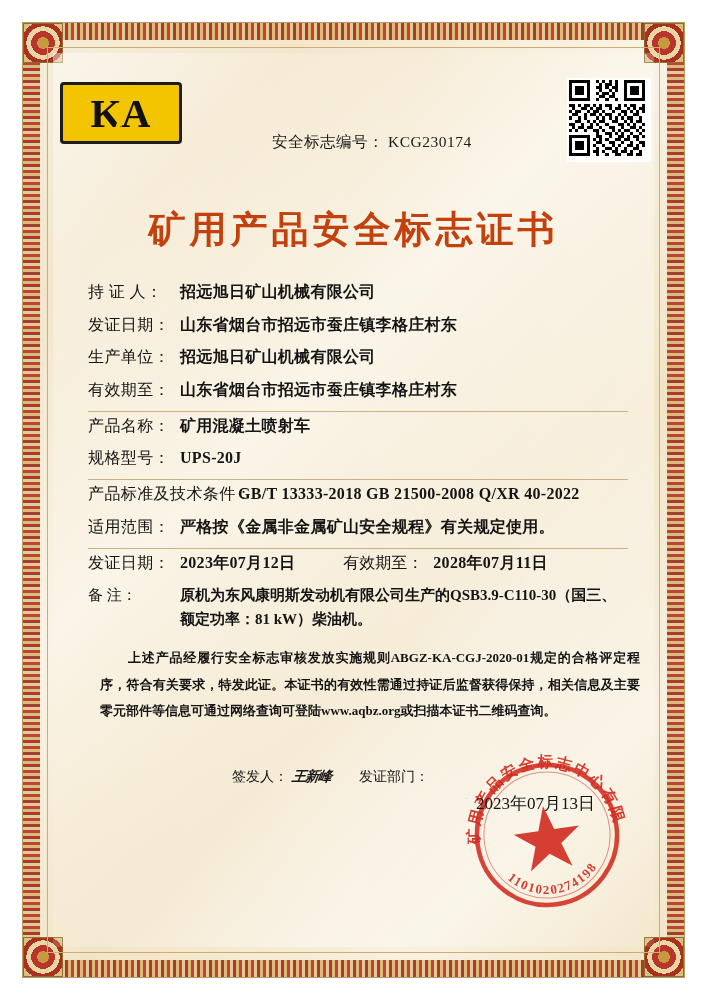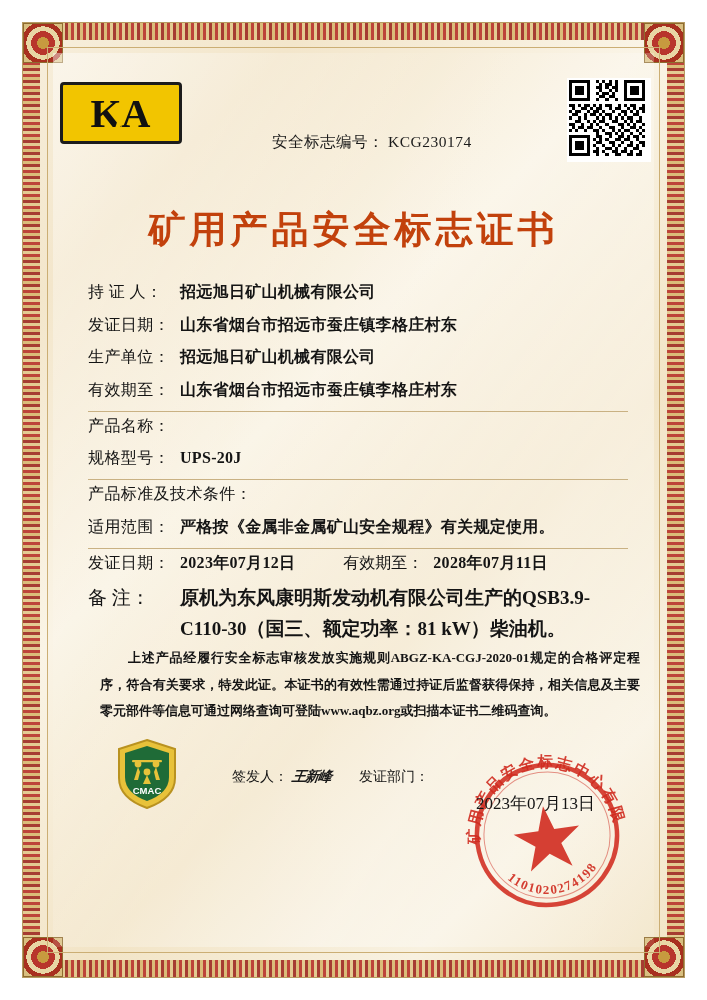--- a/index.html
+++ b/index.html
@@ -197,21 +197,21 @@
     flex: 0 0 auto;
     white-space: nowrap;
     margin-right: 10px;
   }
 
   .row.wide .lbl { width: 150px; }
   .row.wide2 .lbl { width: 92px; }
 
   .note-row {
     display: flex;
-    font-size: 19px;
+    font-size: 15px;
     color: #141414;
     line-height: 1.6;
     margin-top: 6px;
   }
   .note-row .lbl {
     flex: 0 0 92px;
     white-space: nowrap;
   }
   .note-row .val {
     flex: 1;
@@ -499,29 +499,31 @@
       <span class="val">招远旭日矿山机械有限公司</span>
     </div>
 
     <div class="row wide2">
       <span class="lbl w1">有效期至：</span>
       <span class="val">山东省烟台市招远市蚕庄镇李格庄村东</span>
     </div>
 
     <div class="row wide2 sep">
       <span class="lbl w1">产品名称：</span>
+      <span class="val">矿用混凝土喷射车</span>
     </div>
 
     <div class="row wide2">
       <span class="lbl w1">规格型号：</span>
       <span class="val mono">UPS-20J</span>
     </div>
 
     <div class="row wide sep">
       <span class="lbl">产品标准及技术条件：</span>
+      <span class="val mono">GB/T 13333-2018 GB 21500-2008 Q/XR 40-2022</span>
     </div>
 
     <div class="row wide2">
       <span class="lbl w1">适用范围：</span>
       <span class="val">严格按《金属非金属矿山安全规程》有关规定使用。</span>
     </div>
 
     <div class="row two sep">
       <span class="lbl w1">发证日期：</span>
       <span class="val">2023年07月12日</span>
@@ -530,36 +532,20 @@
     </div>
 
     <div class="note-row">
       <span class="lbl">备    注：</span>
       <span class="val">原机为东风康明斯发动机有限公司生产的QSB3.9-C110-30（国三、额定功率：81 kW）柴油机。</span>
     </div>
   </div>
 
   <div class="statement">上述产品经履行安全标志审核发放实施规则ABGZ-KA-CGJ-2020-01规定的合格评定程序，符合有关要求，特发此证。本证书的有效性需通过持证后监督获得保持，相关信息及主要零元部件等信息可通过网络查询可登陆www.aqbz.org或扫描本证书二维码查询。</div>
 
-  <div class="cmac-badge">
-    <svg width="62" height="72" viewBox="0 0 62 72">
-      <path d="M31 2 L59 11 L59 40 Q59 60 31 70 Q3 60 3 40 L3 11 Z" fill="#e8c23a" stroke="#b99220" stroke-width="2"></path>
-      <path d="M31 8 L53 15 L53 39 Q53 55 31 63 Q9 55 9 39 L9 15 Z" fill="#1f6b37"></path>
-      <g fill="#e8c23a">
-        <circle cx="22" cy="26" r="3.4"></circle>
-        <circle cx="40" cy="26" r="3.4"></circle>
-        <circle cx="31" cy="34" r="3.4"></circle>
-        <path d="M22 29 L18 42 L22 42 L24 34 Z"></path>
-        <path d="M40 29 L44 42 L40 42 L38 34 Z"></path>
-        <path d="M31 37 L27 46 L35 46 Z"></path>
-        <rect x="16" y="22" width="30" height="2.2" rx="1"></rect>
-      </g>
-      <text x="31" y="56" text-anchor="middle" font-family="Liberation Sans, sans-serif" font-size="9.5" font-weight="bold" fill="#ffffff">CMAC</text>
-    </svg>
-  </div>
 
   <div class="sign-line">
     <span>签发人：</span><span class="sign-name">王新峰</span><span class="dept-label">发证部门：</span>
   </div>
 
   <div class="seal">
     <svg width="190" height="190" viewBox="0 0 190 190">
       <defs>
         <path id="sealArcTop" d="M 27,95 A 68,68 0 1 1 163,95"></path>
         <path id="sealArcBottom" d="M 40,118 A 60,60 0 0 0 150,118"></path>

